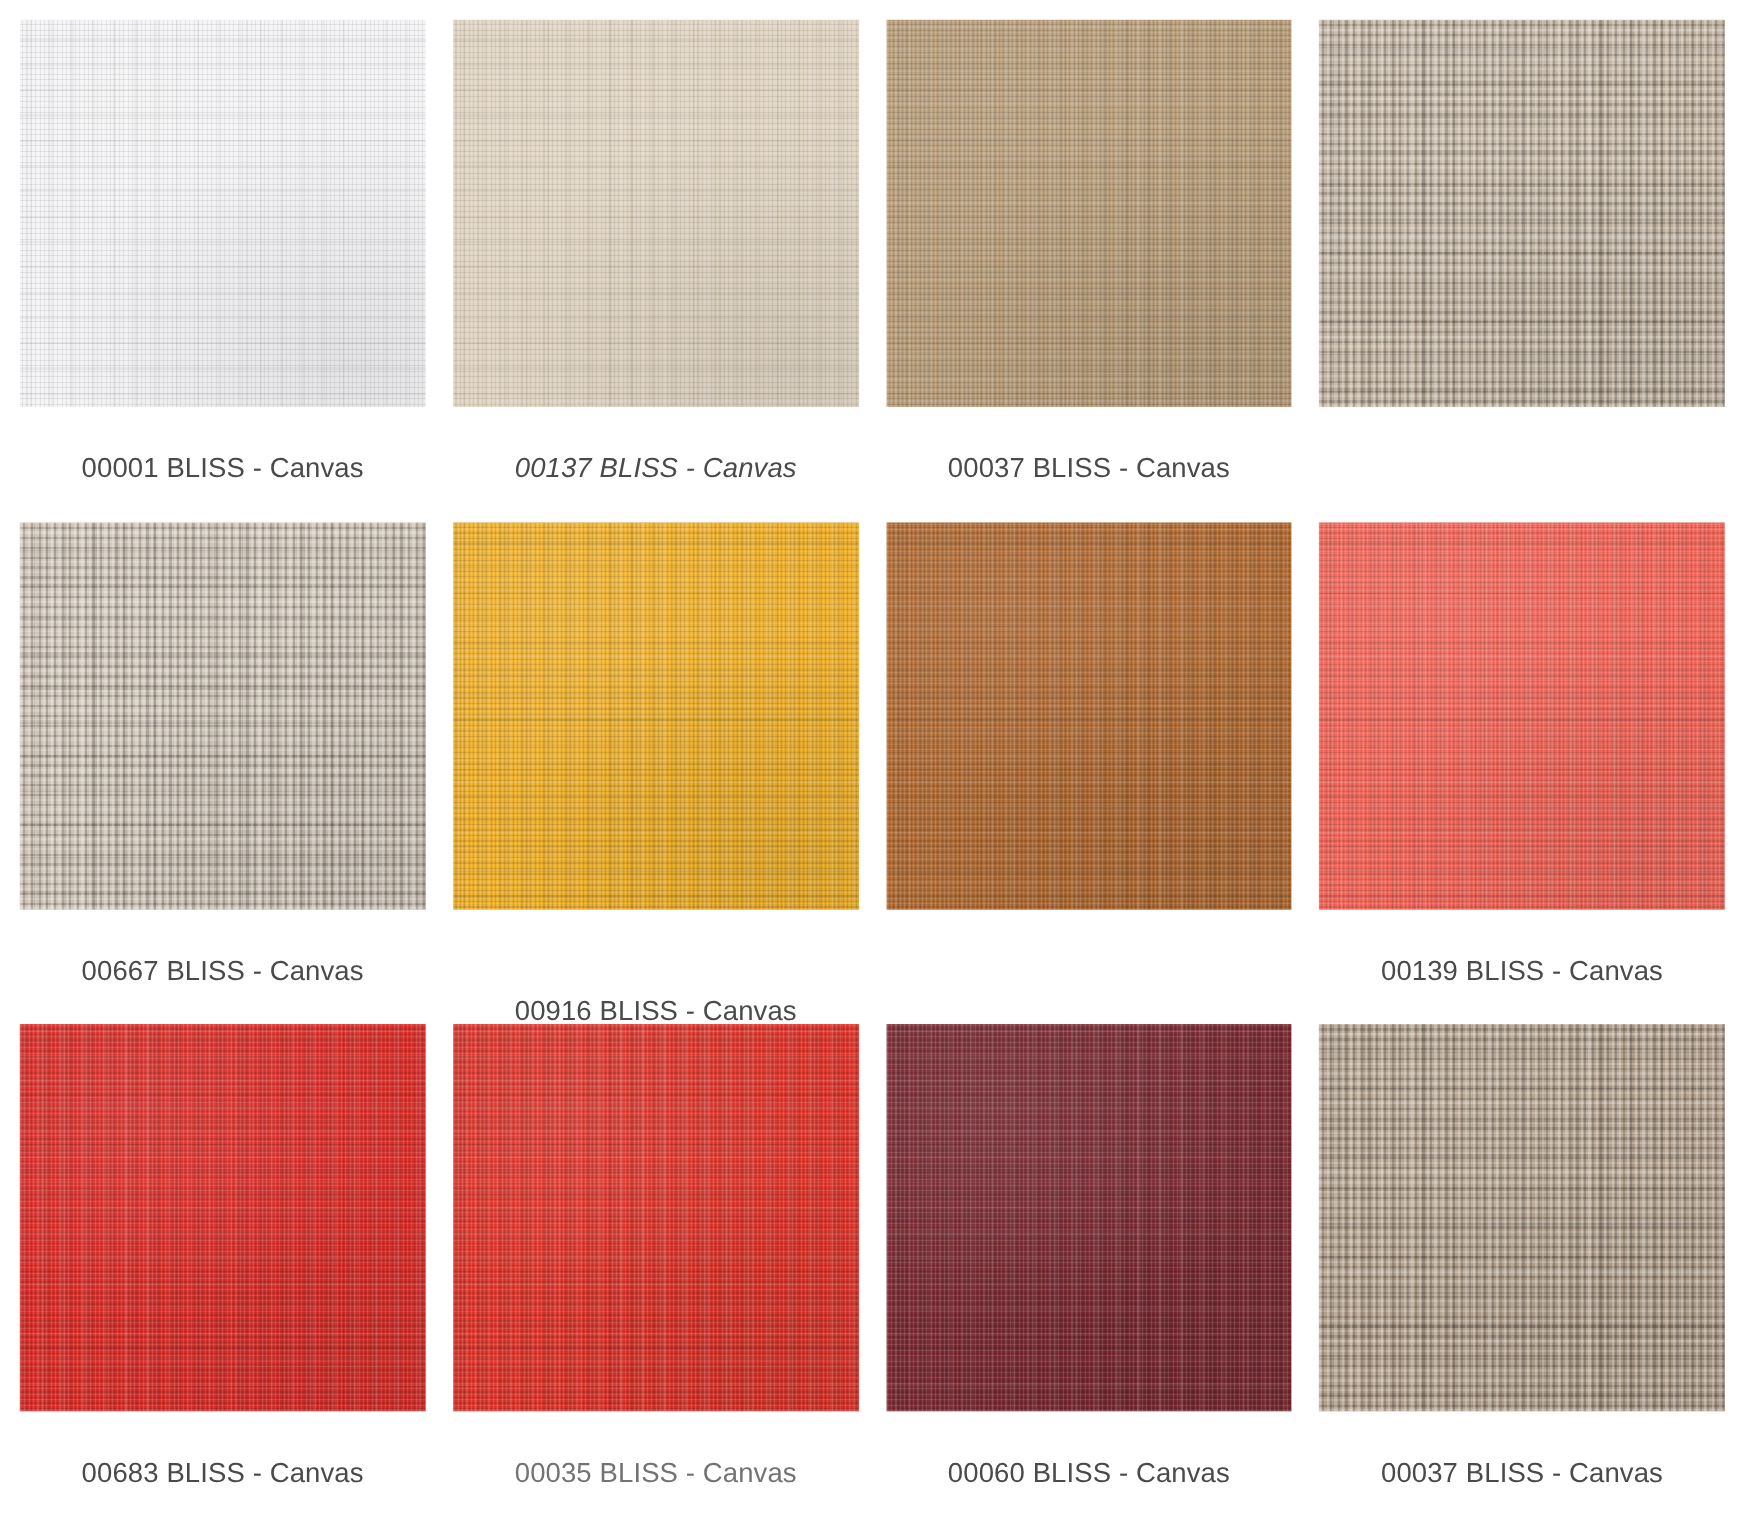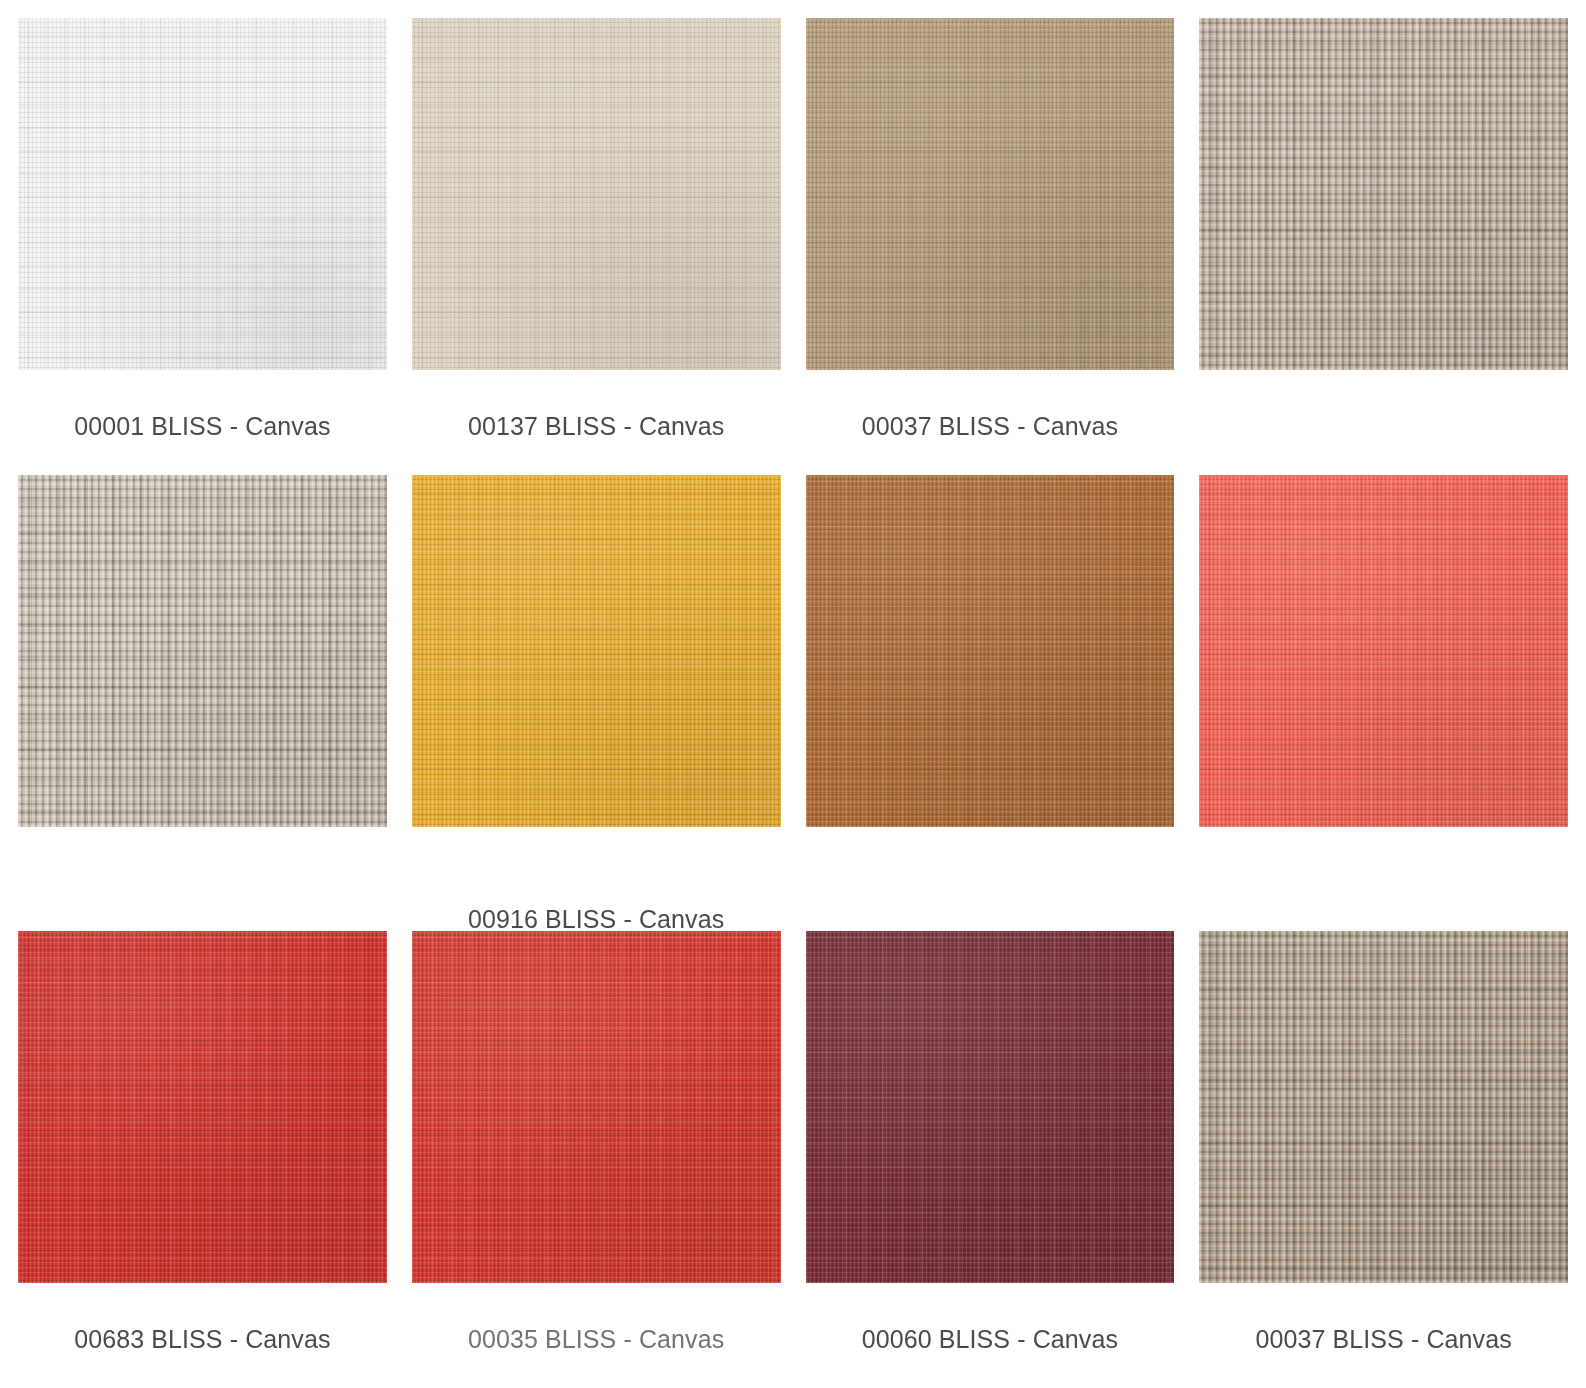--- a/index.html
+++ b/index.html
@@ -175,21 +175,21 @@
       </div>
       <div class="swatch-label" style="color: rgb(74, 74, 74);">00001 BLISS - Canvas</div>
     </div>
     <div class="swatch-cell">
       <div class="swatch-chip texture-fine" style="background-color: rgb(224, 212, 194);">
         <div class="weave-shade"></div>
         <div class="weave-slub"></div>
         <div class="weave-weft"></div>
         <div class="weave-warp"></div>
       </div>
-      <div class="swatch-label" style="color: rgb(74, 74, 74);">00137 BLISS - Canvas</div>
+      <div class="swatch-label" style="color: rgb(74, 74, 74); font-style: italic;">00137 BLISS - Canvas</div>
     </div>
     <div class="swatch-cell">
       <div class="swatch-chip texture-canvas" style="background-color: rgb(183, 156, 120);">
         <div class="weave-shade"></div>
         <div class="weave-slub"></div>
         <div class="weave-weft"></div>
         <div class="weave-warp"></div>
       </div>
       <div class="swatch-label" style="color: rgb(74, 74, 74);">00037 BLISS - Canvas</div>
     </div>
@@ -201,20 +201,21 @@
         <div class="weave-warp"></div>
       </div>
     </div>
     <div class="swatch-cell">
       <div class="swatch-chip texture-linen" style="background-color: rgb(205, 194, 180);">
         <div class="weave-shade"></div>
         <div class="weave-slub"></div>
         <div class="weave-weft"></div>
         <div class="weave-warp"></div>
       </div>
+      <div class="swatch-label" style="color: rgb(74, 74, 74);">00667 BLISS - Canvas</div>
     </div>
     <div class="swatch-cell">
       <div class="swatch-chip texture-canvas" style="background-color: rgb(238, 176, 44);">
         <div class="weave-shade"></div>
         <div class="weave-slub"></div>
         <div class="weave-weft"></div>
         <div class="weave-warp"></div>
       </div>
       <div class="swatch-label" style="color: rgb(74, 74, 74); margin-top: 36px;">00916 BLISS - Canvas</div>
     </div>
@@ -226,20 +227,21 @@
         <div class="weave-warp"></div>
       </div>
     </div>
     <div class="swatch-cell">
       <div class="swatch-chip texture-canvas" style="background-color: rgb(240, 102, 89);">
         <div class="weave-shade"></div>
         <div class="weave-slub"></div>
         <div class="weave-weft"></div>
         <div class="weave-warp"></div>
       </div>
+      <div class="swatch-label" style="color: rgb(74, 74, 74);">00139 BLISS - Canvas</div>
     </div>
     <div class="swatch-cell">
       <div class="swatch-chip texture-canvas" style="background-color: rgb(217, 48, 43);">
         <div class="weave-shade"></div>
         <div class="weave-slub"></div>
         <div class="weave-weft"></div>
         <div class="weave-warp"></div>
       </div>
       <div class="swatch-label" style="color: rgb(74, 74, 74);">00683 BLISS - Canvas</div>
     </div>

